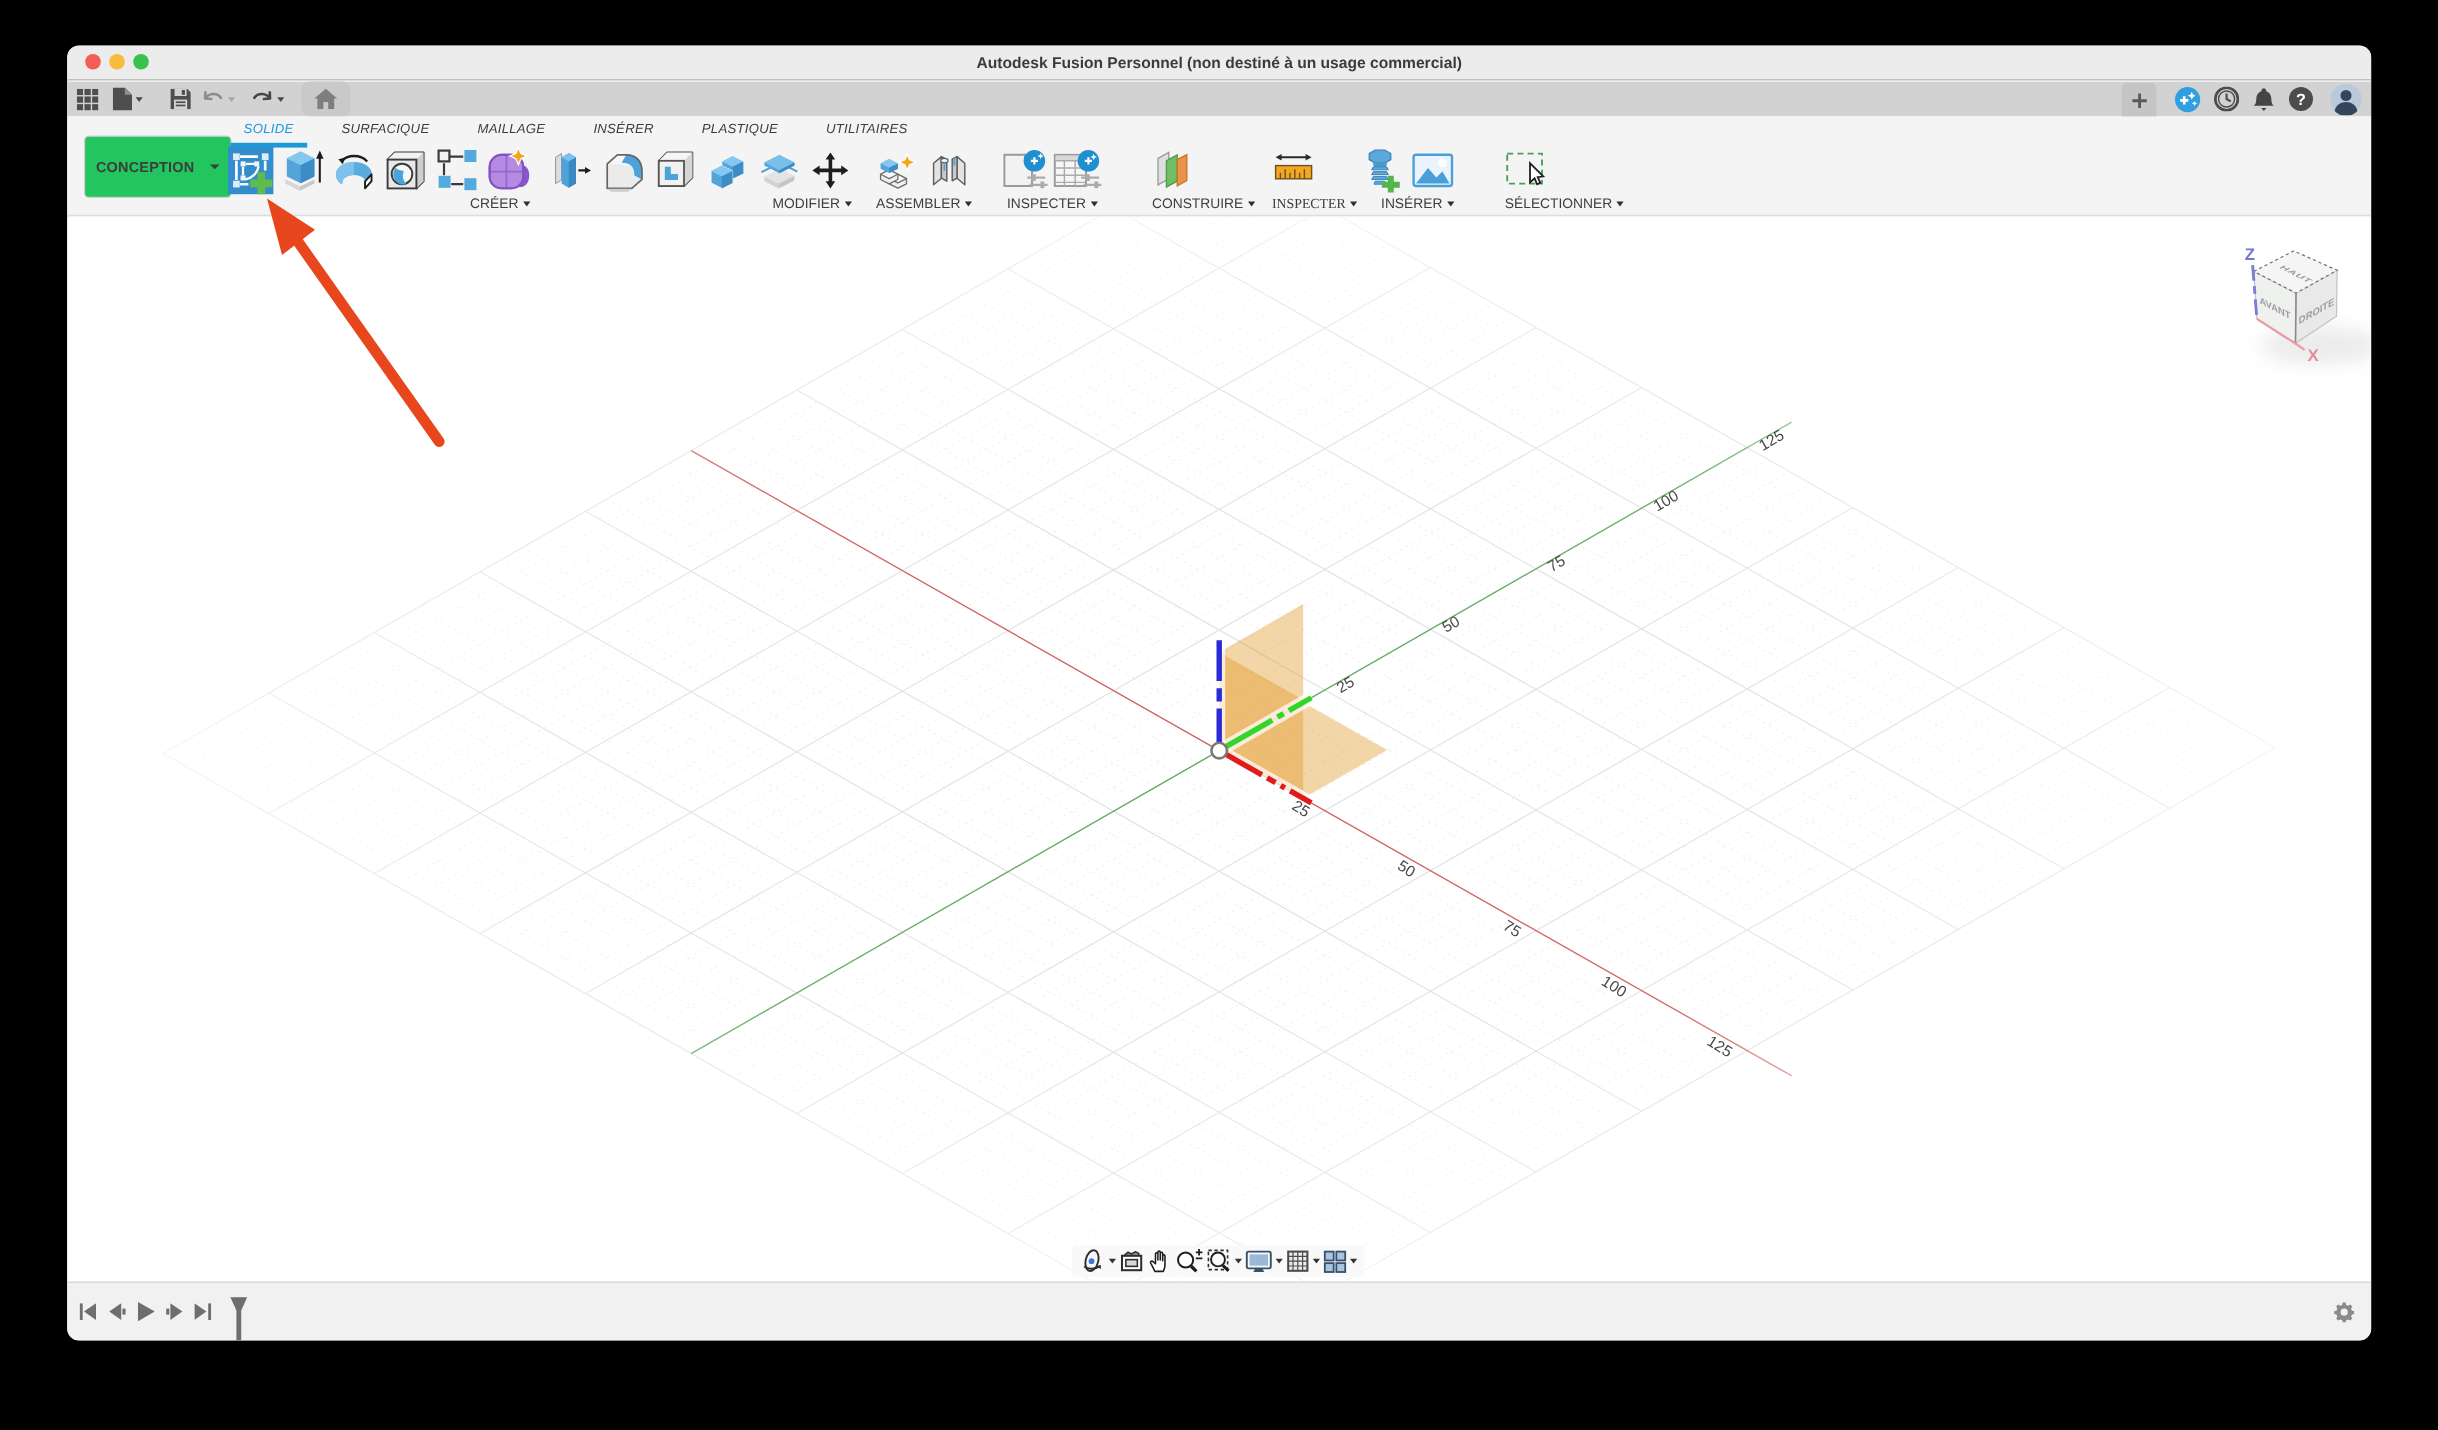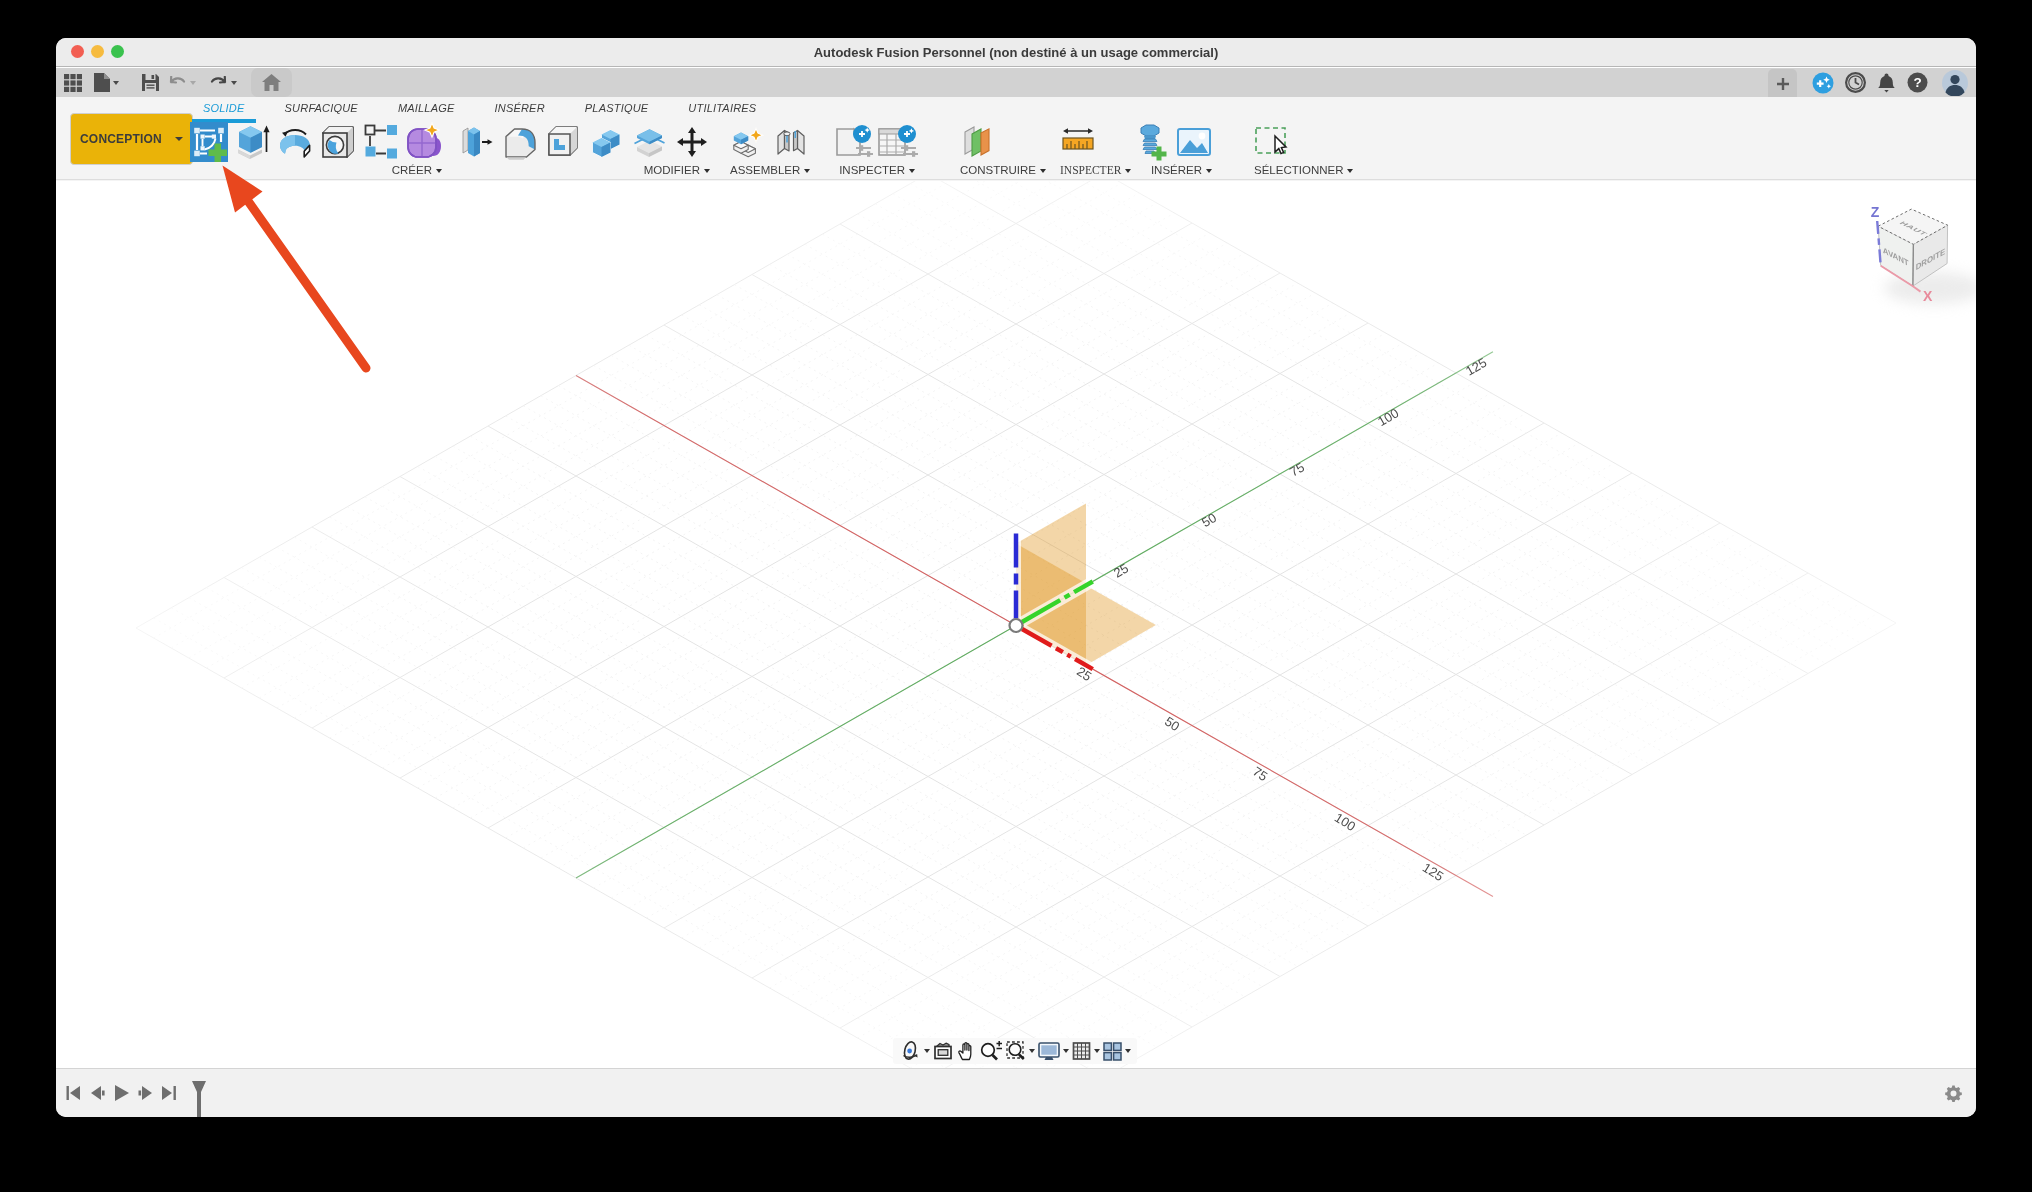--- a/index.html
+++ b/index.html
@@ -45,21 +45,21 @@
   .ribbon { position:absolute; left:0; top:59px; width:100%; height:83px; background:#f4f4f4;
     border-bottom:1px solid #dddddd; }
   .ribbon::after { content:""; position:absolute; left:0; right:0; top:83px; height:4px;
     background:linear-gradient(rgba(0,0,0,0.05), rgba(0,0,0,0)); pointer-events:none; }
   .ribbon-tabs { position:absolute; left:127px; top:0; height:23px; display:flex; }
   .ribbon-tab { position:relative; padding:0 20px; font-size:11px; letter-spacing:.2px; color:#3d3d3d;
     line-height:22px;font-style:italic; }
   .ribbon-tab.active { color:#1a9bd7; }
   .ribbon-tab.active::after { content:""; position:absolute; left:9px; right:9px; bottom:-3px; height:4px;
     background:#1a9bd7; }
-  .workspace-btn { position:absolute; left:14px; top:16px; width:123px; height:52px; background:#eab308;
+  .workspace-btn { position:absolute; left:14px; top:16px; width:123px; height:52px; background:#22c55e;
     border:1px solid #cfcfcf; border-radius:4px; display:flex; align-items:center; justify-content:center;
     gap:13px; font-size:12px; font-weight:bold; color:#3c3c3c; letter-spacing:.2px; }
   .ws-caret { width:0; height:0; border-left:4px solid transparent; border-right:4px solid transparent;
     border-top:4.5px solid #3c3c3c; }
   .tool-group { position:absolute; top:25px; height:58px; }
   .tool-row { display:flex; align-items:center; gap:7px; height:40px; }
   .tool-btn { width:36px; height:40px; display:flex; align-items:center; justify-content:center; border-radius:2px; }
   .tool-btn svg { display:block; }
   .group-label { position:absolute; top:42px; left:0; width:100%; text-align:right; font-size:11.5px;
     color:#3e3e3e; white-space:nowrap; }

